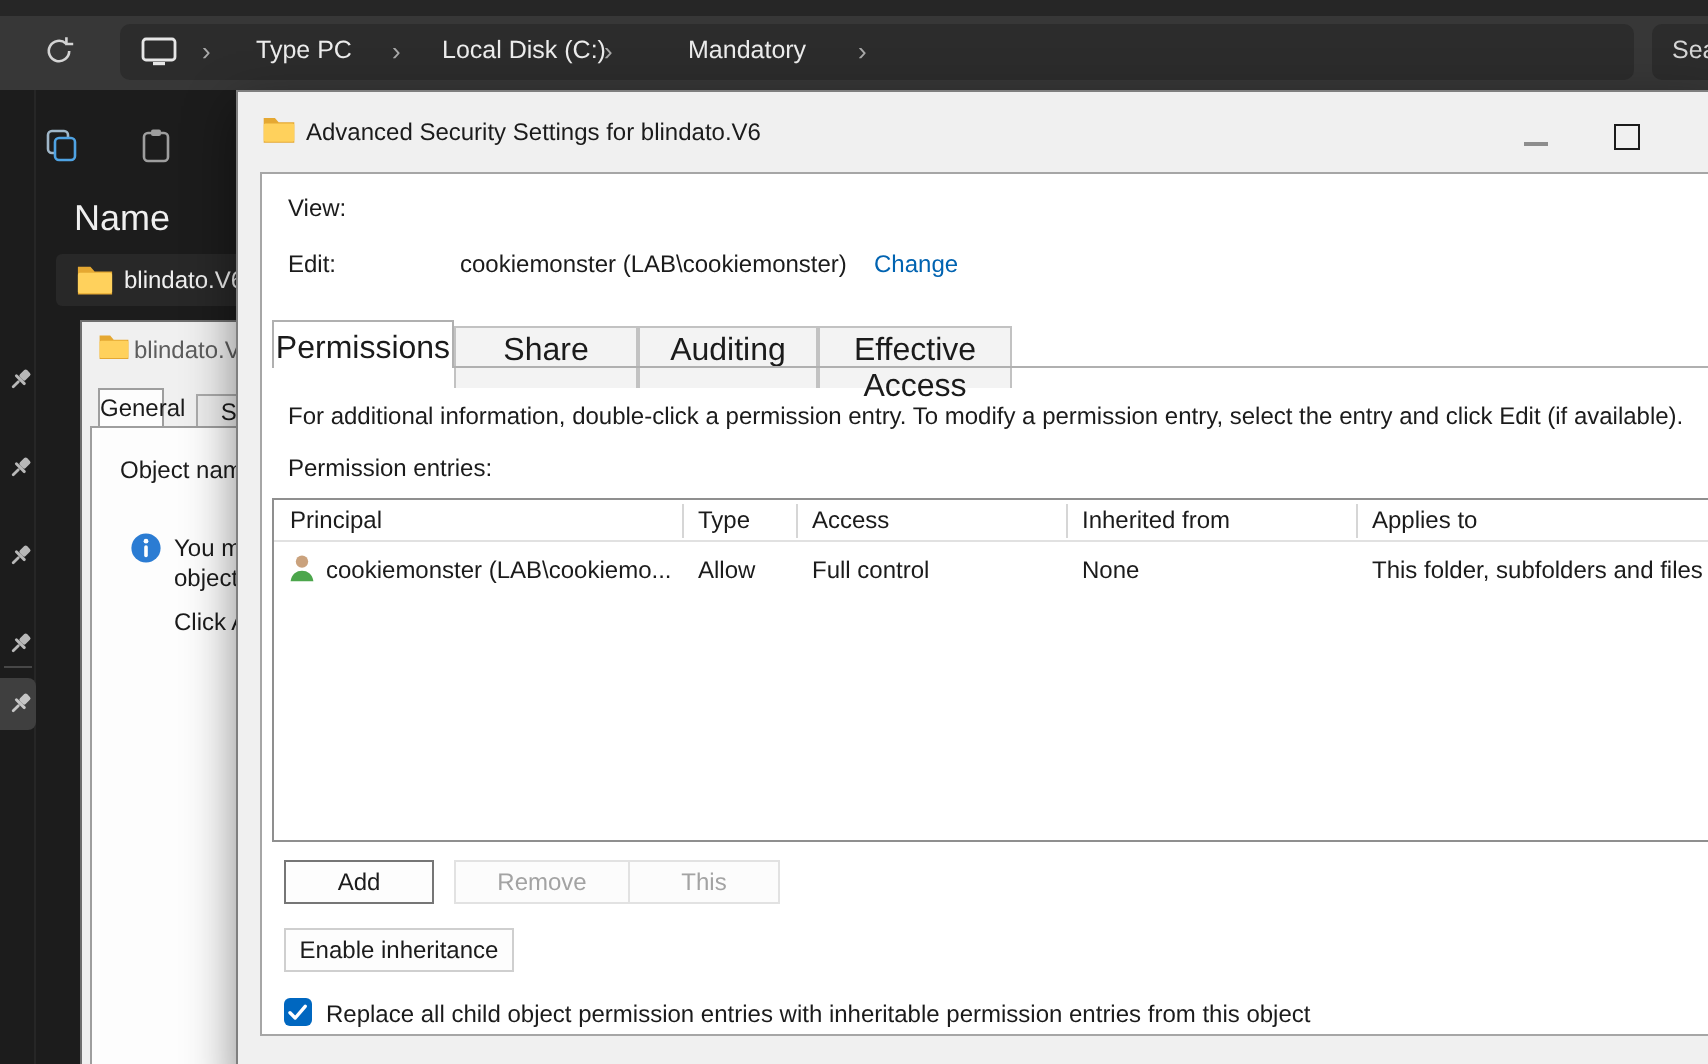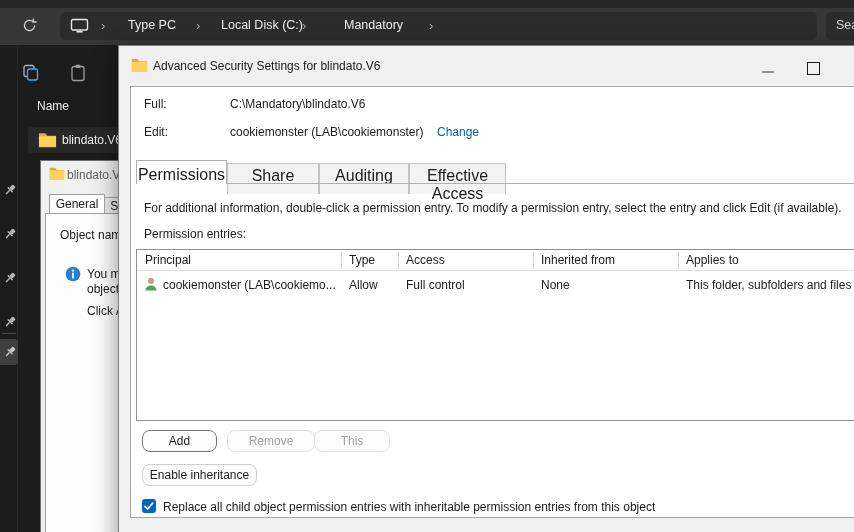--- a/index.html
+++ b/index.html
@@ -9,52 +9,52 @@
 
   
   .topstrip{left:0;top:0;width:854px;height:8px;background:#262626;}
   .toolbar{left:0;top:8px;width:854px;height:37px;background:#373737;}
   .addressbar{left:60px;top:12px;width:757px;height:28px;background:#2c2c2c;border-radius:5px;color:#ececec;font-size:12.5px;}
   .addressbar .seg{position:absolute;top:6px;}
   .chev{color:#a9a9a9;font-size:13px;}
   .searchbox{left:826px;top:12px;width:60px;height:28px;background:#2c2c2c;border-radius:5px;color:#d6d6d6;font-size:12.5px;}
   .explorer-body{left:0;top:45px;width:854px;height:487px;background:#1c1c1c;}
   .railline{left:17px;top:45px;width:1px;height:487px;background:#262626;}
-  .colheader{left:37px;top:99px;color:#efefef;font-size:12px;}
+  .colheader{left:37px;top:99px;color:#efefef;font-size:18px;}
   .filerow{left:28px;top:127px;width:104px;height:26px;background:#282828;border-radius:3px;color:#f0f0f0;font-size:12px;}
   .filerow .lbl{position:absolute;left:34px;top:6px;}
   .pin{left:3px;width:14px;height:14px;}
   .raildiv{left:2px;top:333px;width:14px;height:1px;background:#474747;}
   .selbox{left:0;top:339px;width:18px;height:26px;background:#3f3f3f;border-radius:0 4px 4px 0;}
 
   
   .props{left:40px;top:160px;width:100px;height:380px;background:#f0f0f0;border:1px solid #6f6f6f;}
   .props .ptitle{position:absolute;left:26px;top:7px;font-size:12px;color:#5d5d5d;white-space:nowrap;}
   .ptab{position:absolute;font-size:12px;color:#1b1b1b;text-align:center;}
-  .ptab.sel{left:8px;top:33px;width:56px;height:19px;background:#fdfdfd;border:1px solid #9e9e9e;border-bottom:none;padding-top:2px;z-index:2;}
+  .ptab.sel{left:8px;top:33px;width:33px;height:19px;background:#fdfdfd;border:1px solid #9e9e9e;border-bottom:none;padding-top:2px;z-index:2;}
   .ptab.un{left:57px;top:36px;width:46px;height:16px;background:#ededed;border:1px solid #ababab;border-bottom:none;padding-top:1px;}
   .pcontent{position:absolute;left:4px;top:52px;width:112px;height:322px;background:#fdfdfd;border:1px solid #9e9e9e;font-size:12px;color:#1b1b1b;}
 
   
   .secdlg{left:118px;top:45px;width:742px;height:500px;background:#f0f0f0;border:1px solid #7f7f7f;box-shadow:0 8px 24px rgba(0,0,0,.45);}
   .sectitle{position:absolute;left:34px;top:13px;font-size:12px;color:#1b1b1b;}
   .minbtn{position:absolute;left:643px;top:25px;width:12px;height:2px;background:#8d8d8d;}
   .maxbtn{position:absolute;left:688px;top:16px;width:13px;height:13px;border:1.4px solid #1b1b1b;background:#f0f0f0;}
   .panel{position:absolute;left:11px;top:40px;right:-12px;height:432px;background:#fff;border:1px solid #a6a6a6;font-size:12px;color:#1b1b1b;}
   .stab{position:absolute;text-align:center;font-size:16px;color:#1b1b1b;}
   .stab.sel{top:73px;height:24px;background:#fff;border:1px solid #b0b0b0;border-bottom:none;padding-top:5px;z-index:2;}
   .stab.un{top:76px;height:31px;background:#f3f3f3;border:1px solid #c2c2c2;border-bottom:none;padding-top:3px;}
   .tabline{position:absolute;left:5px;right:0;top:96px;height:1px;background:#b0b0b0;}
   .ptable{position:absolute;left:5px;top:162px;right:-16px;height:172px;border:1px solid #8f8f8f;background:#fff;}
   .thead{position:absolute;left:0;right:0;top:0;height:21px;border-bottom:1px solid #e1e1e1;}
   .thead .sep{position:absolute;top:2px;width:1px;height:17px;background:#d6d6d6;}
   .tc{position:absolute;top:3px;white-space:nowrap;}
   .trow{position:absolute;left:0;right:0;top:22px;height:24px;}
   .trow .tc{top:6px;}
-  .wbtn{position:absolute;height:22px;background:#fdfdfd;border:1px solid #cfcfcf;border-radius:8px;font-size:12px;color:#1b1b1b;text-align:center;padding-top:3px;}
+  .wbtn{position:absolute;height:22px;background:#fdfdfd;border:1px solid #cfcfcf;border-radius:0;font-size:12px;color:#1b1b1b;text-align:center;padding-top:3px;}
   .wbtn.primary{border-color:#767676;}
   .wbtn.disabled{color:#a3a3a3;border-color:#e2e2e2;background:#fcfcfc;}
   .cbx{position:absolute;left:11px;top:412px;width:14px;height:14px;background:#0067c0;border-radius:3px;}
   .cbxlabel{position:absolute;left:32px;top:413px;white-space:nowrap;}
   .label{position:absolute;white-space:nowrap;}
   .link{color:#0063b1;}
 </style>
 </head>
 <body>
 
@@ -168,22 +168,21 @@
   <div class="abs secdlg">
     <svg class="abs" style="left:12px;top:11px" width="17" height="15" viewBox="0 0 20 17">
       <path d="M1 2h6.6l2.2 2.6H19v12H1z" fill="#e5a832"></path>
       <rect x="1" y="5.2" width="18" height="10.8" rx="1" fill="#ffd15c"></rect>
     </svg>
     <div class="sectitle">Advanced Security Settings for blindato.V6</div>
     <div class="minbtn"></div>
     <div class="maxbtn"></div>
 
     <div class="panel">
-      <div class="label" style="left:13px;top:10px">Full:</div>
-      <div class="label" style="left:99px;top:10px">C:\Mandatory\blindato.V6</div>
+      <div class="label" style="left:13px;top:10px">View:</div>
       <div class="label" style="left:13px;top:38px">Edit:</div>
       <div class="label" style="left:99px;top:38px">cookiemonster (LAB\cookiemonster)</div>
       <div class="label link" style="left:306px;top:38px">Change</div>
 
       <div class="stab sel" style="left:5px;width:91px">Permissions</div>
       <div class="stab un" style="left:96px;width:92px">Share</div>
       <div class="stab un" style="left:278px;width:97px">Effective Access</div>
       <div class="stab un" style="left:188px;width:90px">Auditing</div>
       <div class="tabline"></div>
 

